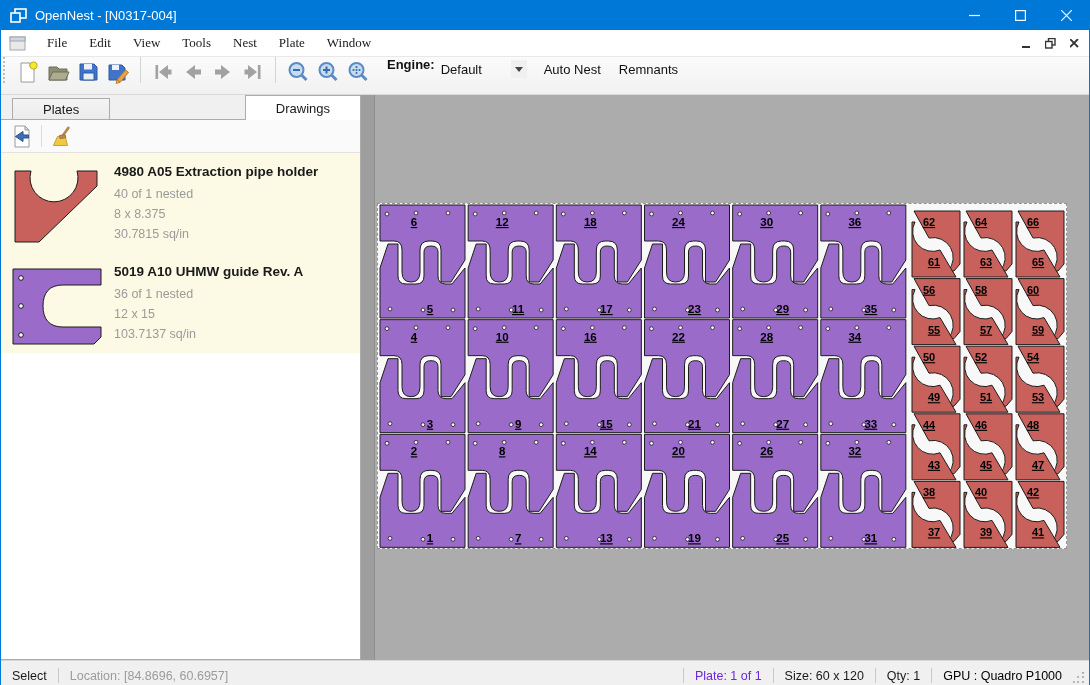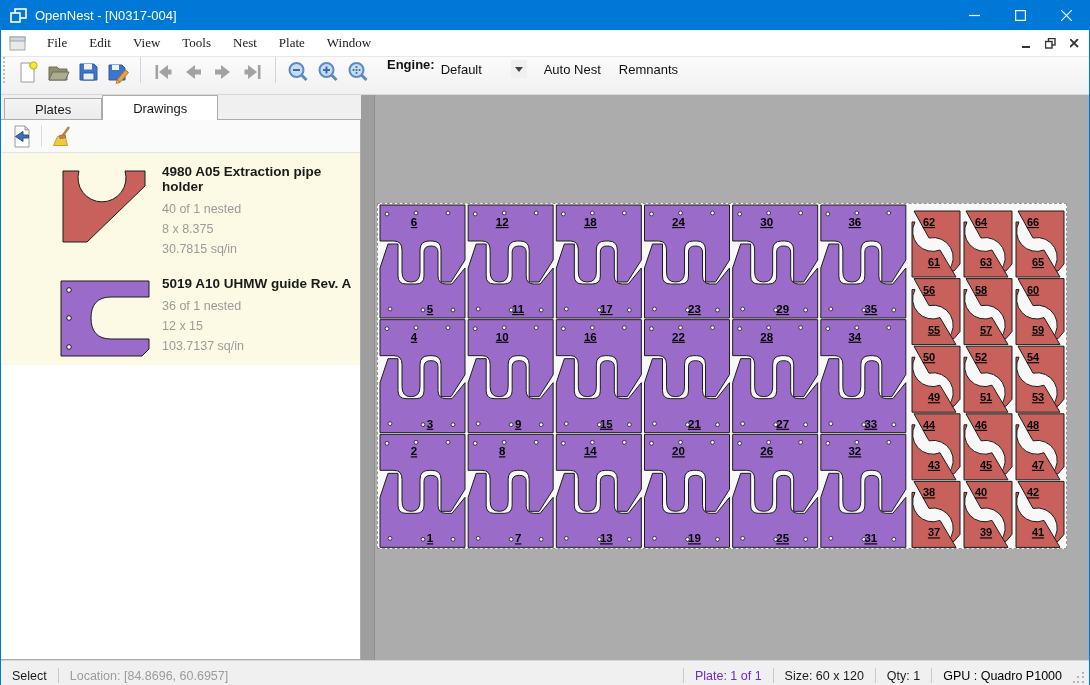--- a/index.html
+++ b/index.html
@@ -29,31 +29,31 @@
   .tsep { width: 1px; height: 26px; background: #D4D4D4; margin: 0 7px; }
   .engine-label { font-size: 13px; font-weight: bold; color: #111; margin: 0 6px 0 14px; }
   .engine-select { display: flex; align-items: center; width: 86px; height: 24px; font-size: 13px; color: #111; }
   .engine-value { flex: 1; }
   .engine-arrow { width: 16px; height: 18px; background: #F0F0F0; display: flex; align-items: center; justify-content: center; }
   .flatbtn { font-size: 13px; color: #111; padding: 5px 9px; border-radius: 2px; }
 
   
   .content { display: flex; height: 565px; }
   .leftcol { width: 360px; display: flex; flex-direction: column; background: #F0F0F0; }
-  .tabstrip { height: 25px; position: relative; padding-left: 3px; display: flex; align-items: flex-end; }
+  .tabstrip { height: 25px; position: relative; padding-left: 11px; display: flex; align-items: flex-end; justify-content: space-between; }
   .tab { height: 22px; line-height: 21px; padding: 0 30px; font-size: 13px; color: #1a1a1a;
          background: linear-gradient(#F4F4F4,#EBEBEB); border: 1px solid #ACACAC; border-bottom: none; position: relative; }
   .tab.active { height: 25px; line-height: 25px; background: #fff; z-index: 3; }
   .panelbody { flex: 1; background: #fff; border: 1px solid #ACACAC; border-left: none; margin-top: -1px; z-index: 2;
                display: flex; flex-direction: column; overflow: hidden; }
   .ptoolbar { height: 33px; background: #FAFAFA; border-bottom: 1px solid #E3E3E3; display: flex; align-items: center; padding-left: 7px; }
   .pbtn { width: 27px; height: 27px; display: flex; align-items: center; justify-content: center; border-radius: 2px; }
   .psep { width: 1px; height: 22px; background: #DCDCDC; margin: 0 6px; }
   .dlist { }
-  .ditem { display: flex; padding: 6px 6px 6px 8px; cursor: default; margin-left: 48px; }
+  .ditem { display: flex; padding: 6px 6px 6px 8px; cursor: default; }
   .ditem .thumb { width: 97px; display: flex; align-items: flex-start; justify-content: flex-start; padding-top: 6px; }
   .ditem .dtext { padding-left: 8px; padding-top: 5px; }
   .dtitle { font-size: 13.5px; font-weight: bold; color: #1a1a1a; margin-bottom: 5px; }
   .dline { font-size: 12.5px; color: #9B9B9B; line-height: 20px; }
 
   
   .canvas { flex: 1; position: relative; background: #ACACAC; overflow: hidden; }
   .canvas-strip { position: absolute; left: 0; top: 0; bottom: 0; width: 14px; background: #9E9E9E; border-right: 1px solid #8F8F8F; }
   .plate { position: absolute; left: 16px; top: 108px; width: 690px; height: 346px; background: #F8F8F8;
            border: 1px dashed #939393; }

